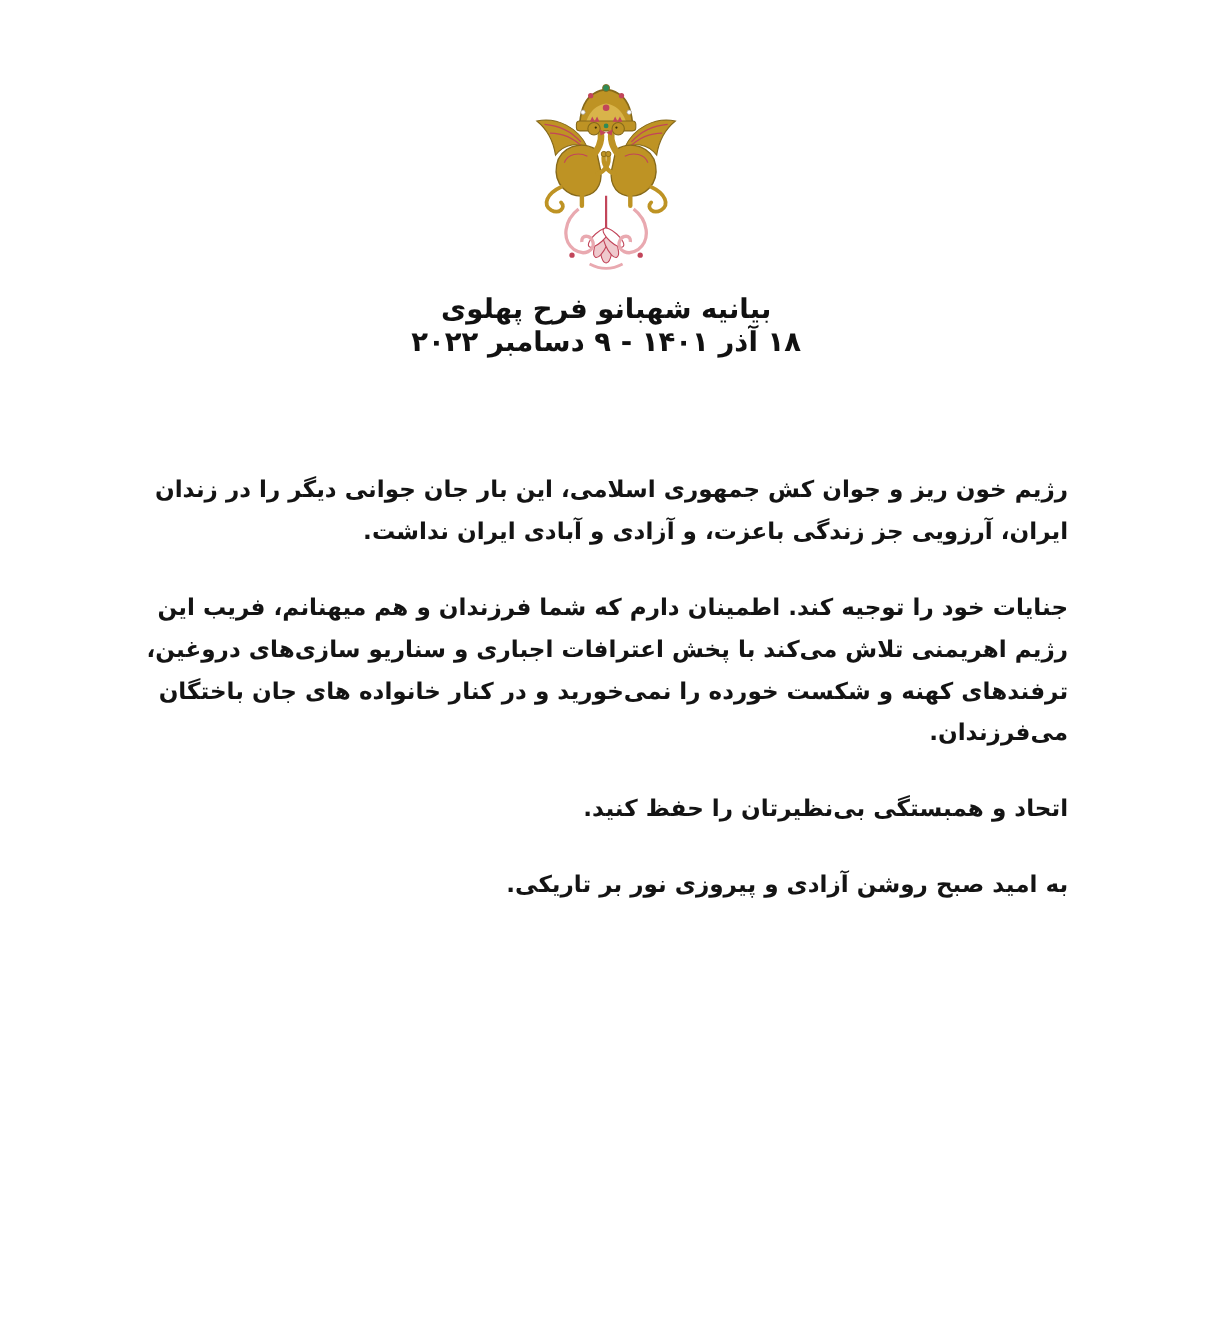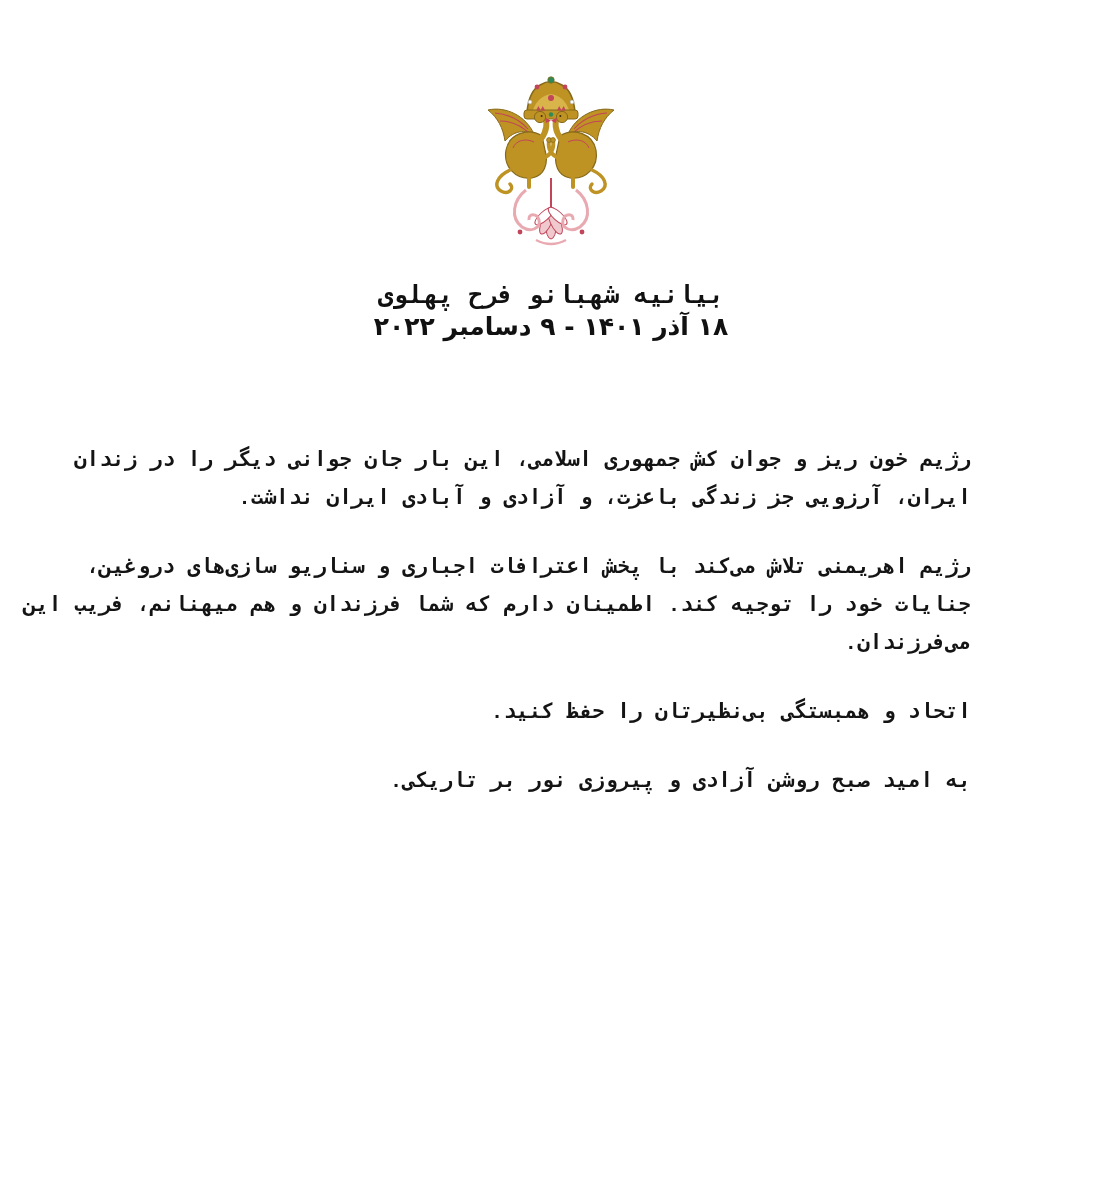--- a/index.html
+++ b/index.html
@@ -27,39 +27,38 @@
   .headings {
     text-align: center;
     direction: rtl;
   }
   .heading {
     font-weight: bold;
     color: #111111;
     font-size: 25px;
     line-height: 30px;
   }
-  .heading.title    { margin-top: 28px; font-family: Liberation Mono, monospace; }
+  .heading.title    { margin-top: 12px; }
   .heading.subtitle { margin-top: 49px; }
   .heading.dateline { }
   .body-text {
     width: 840px;
     margin: 100px auto 0 auto;
     direction: rtl;
     text-align: right;
     font-weight: bold;
     font-size: 21px;
     color: #141414;
   }
   .paragraph {
     margin: 0 0 31px 0;
   }
   .line {
     line-height: 38px;
     white-space: nowrap;
-    font-family: Liberation Mono, monospace;
   }
 </style>
 </head>
 <body>
 
 <div class="page">
 
   <svg class="crest" width="190" height="182" viewBox="0 0 190 182" aria-hidden="true">
 
     <g>
@@ -113,22 +112,23 @@
     <div class="heading title" dir="rtl">بیانیه شهبانو فرح پهلوی</div>
     <div class="heading dateline" dir="rtl">۱۸ آذر ۱۴۰۱ - ۹ دسامبر ۲۰۲۲</div>
   </div>
 
   <div class="body-text" dir="rtl">
       <div class="paragraph">
         <div class="line">رژیم خون ریز و جوان کش جمهوری اسلامی، این بار جان جوانی دیگر را در زندان</div>
         <div class="line">ایران، آرزویی جز زندگی باعزت، و آزادی و آبادی ایران نداشت.</div>
       </div>
       <div class="paragraph">
+        <div class="line">جنایات خود را توجیه کند. اطمینان دارم که شما فرزندان و هم میهنانم، فریب این</div>
         <div class="line">رژیم اهریمنی تلاش می‌کند با پخش اعترافات اجباری و سناریو سازی‌های دروغین،</div>
-        <div class="line">جنایات خود را توجیه کند. اطمینان دارم که شما فرزندان و هم میهنانم، فریب این</div>
+        <div class="line">ترفندهای کهنه و شکست خورده را نمی‌خورید و در کنار خانواده های جان باختگان</div>
         <div class="line">می‌فرزندان.</div>
       </div>
       <div class="paragraph">
         <div class="line">اتحاد و همبستگی بی‌نظیرتان را حفظ کنید.</div>
       </div>
       <div class="paragraph">
         <div class="line">به امید صبح روشن آزادی و پیروزی نور بر تاریکی.</div>
       </div>
     </div>
 

